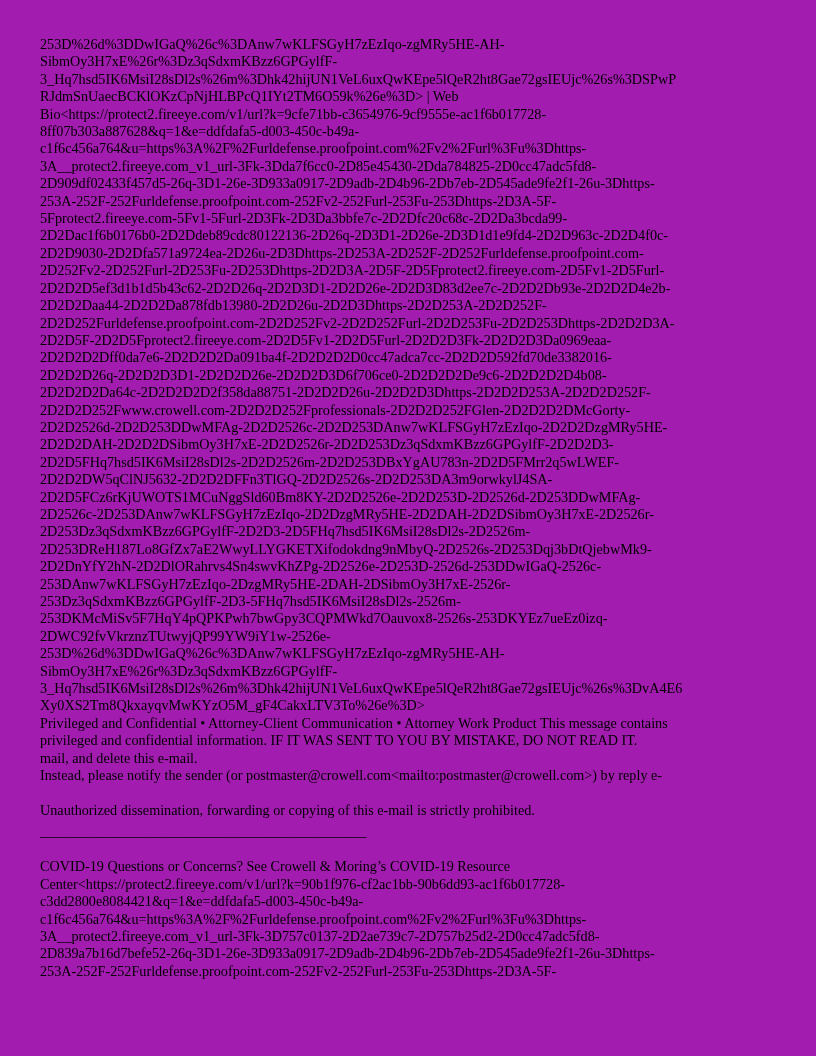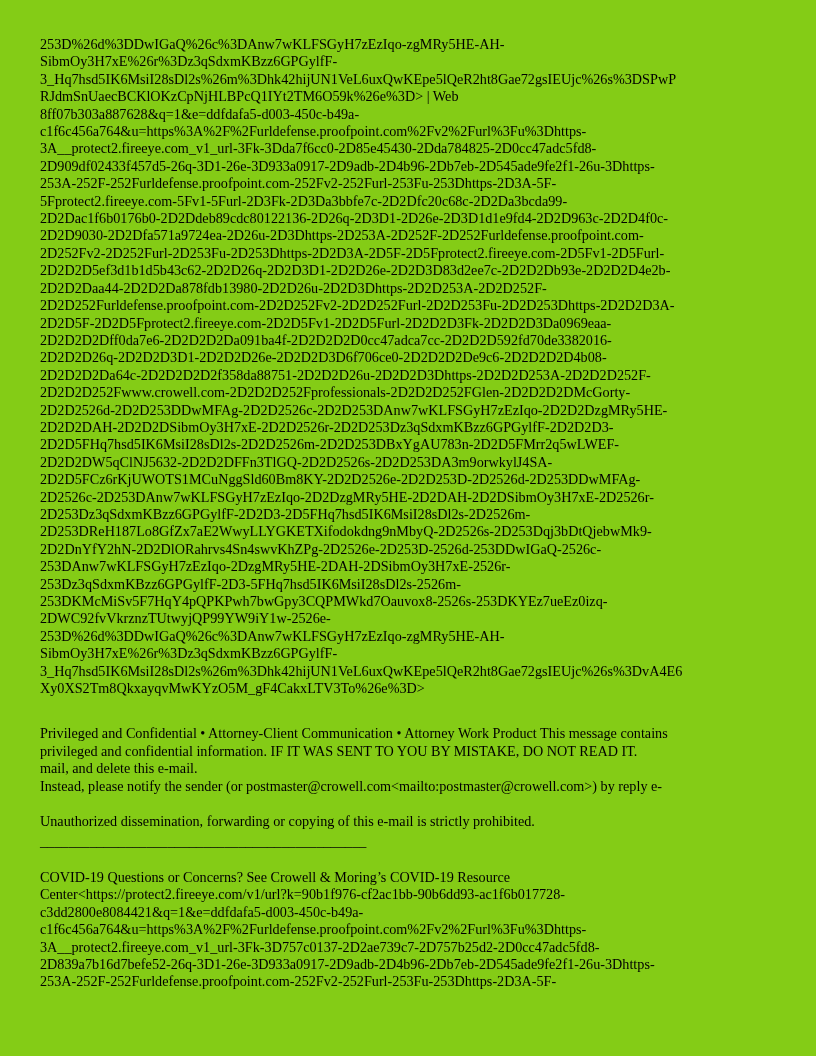--- a/index.html
+++ b/index.html
@@ -2,45 +2,46 @@
 <html><head>
 <meta charset="utf-8">
 <style>
   * { margin: 0; padding: 0; box-sizing: border-box; }
   html, body { background: #ffffff; }
   .page {
     position: relative;
     width: 816px;
     height: 1056px;
     margin: 0 auto;
-    background: #84cc16;
+    background: #a21caf;
     color: #000000;
     font-family: "Liberation Serif", serif;
     font-size: 14.2px;
     line-height: 17.4px;
     padding: 36px 40px 0 40px;
     overflow: hidden;
   }
   .line { white-space: nowrap; }
   .block { display: block; }
-  .block-confidential { margin-top: 28px; }
+  .block-confidential { }
   .block-unauthorized { margin-top: 18px; }
   .divider-line { margin-top: 3px; white-space: nowrap; }
   .block-covid { margin-top: 18px; }
 </style>
 </head>
 <body>
 
 <div class="page">
 
   <div class="block block-urls">
       <div class="line">253D%26d%3DDwIGaQ%26c%3DAnw7wKLFSGyH7zEzIqo-zgMRy5HE-AH-</div>
       <div class="line">SibmOy3H7xE%26r%3Dz3qSdxmKBzz6GPGylfF-</div>
       <div class="line">3_Hq7hsd5IK6MsiI28sDl2s%26m%3Dhk42hijUN1VeL6uxQwKEpe5lQeR2ht8Gae72gsIEUjc%26s%3DSPwP</div>
       <div class="line">RJdmSnUaecBCKlOKzCpNjHLBPcQ1IYt2TM6O59k%26e%3D&gt; | Web</div>
+      <div class="line">Bio&lt;https://protect2.fireeye.com/v1/url?k=9cfe71bb-c3654976-9cf9555e-ac1f6b017728-</div>
       <div class="line">8ff07b303a887628&amp;q=1&amp;e=ddfdafa5-d003-450c-b49a-</div>
       <div class="line">c1f6c456a764&amp;u=https%3A%2F%2Furldefense.proofpoint.com%2Fv2%2Furl%3Fu%3Dhttps-</div>
       <div class="line">3A__protect2.fireeye.com_v1_url-3Fk-3Dda7f6cc0-2D85e45430-2Dda784825-2D0cc47adc5fd8-</div>
       <div class="line">2D909df02433f457d5-26q-3D1-26e-3D933a0917-2D9adb-2D4b96-2Db7eb-2D545ade9fe2f1-26u-3Dhttps-</div>
       <div class="line">253A-252F-252Furldefense.proofpoint.com-252Fv2-252Furl-253Fu-253Dhttps-2D3A-5F-</div>
       <div class="line">5Fprotect2.fireeye.com-5Fv1-5Furl-2D3Fk-2D3Da3bbfe7c-2D2Dfc20c68c-2D2Da3bcda99-</div>
       <div class="line">2D2Dac1f6b0176b0-2D2Ddeb89cdc80122136-2D26q-2D3D1-2D26e-2D3D1d1e9fd4-2D2D963c-2D2D4f0c-</div>
       <div class="line">2D2D9030-2D2Dfa571a9724ea-2D26u-2D3Dhttps-2D253A-2D252F-2D252Furldefense.proofpoint.com-</div>
       <div class="line">2D252Fv2-2D252Furl-2D253Fu-2D253Dhttps-2D2D3A-2D5F-2D5Fprotect2.fireeye.com-2D5Fv1-2D5Furl-</div>
       <div class="line">2D2D2D5ef3d1b1d5b43c62-2D2D26q-2D2D3D1-2D2D26e-2D2D3D83d2ee7c-2D2D2Db93e-2D2D2D4e2b-</div>

